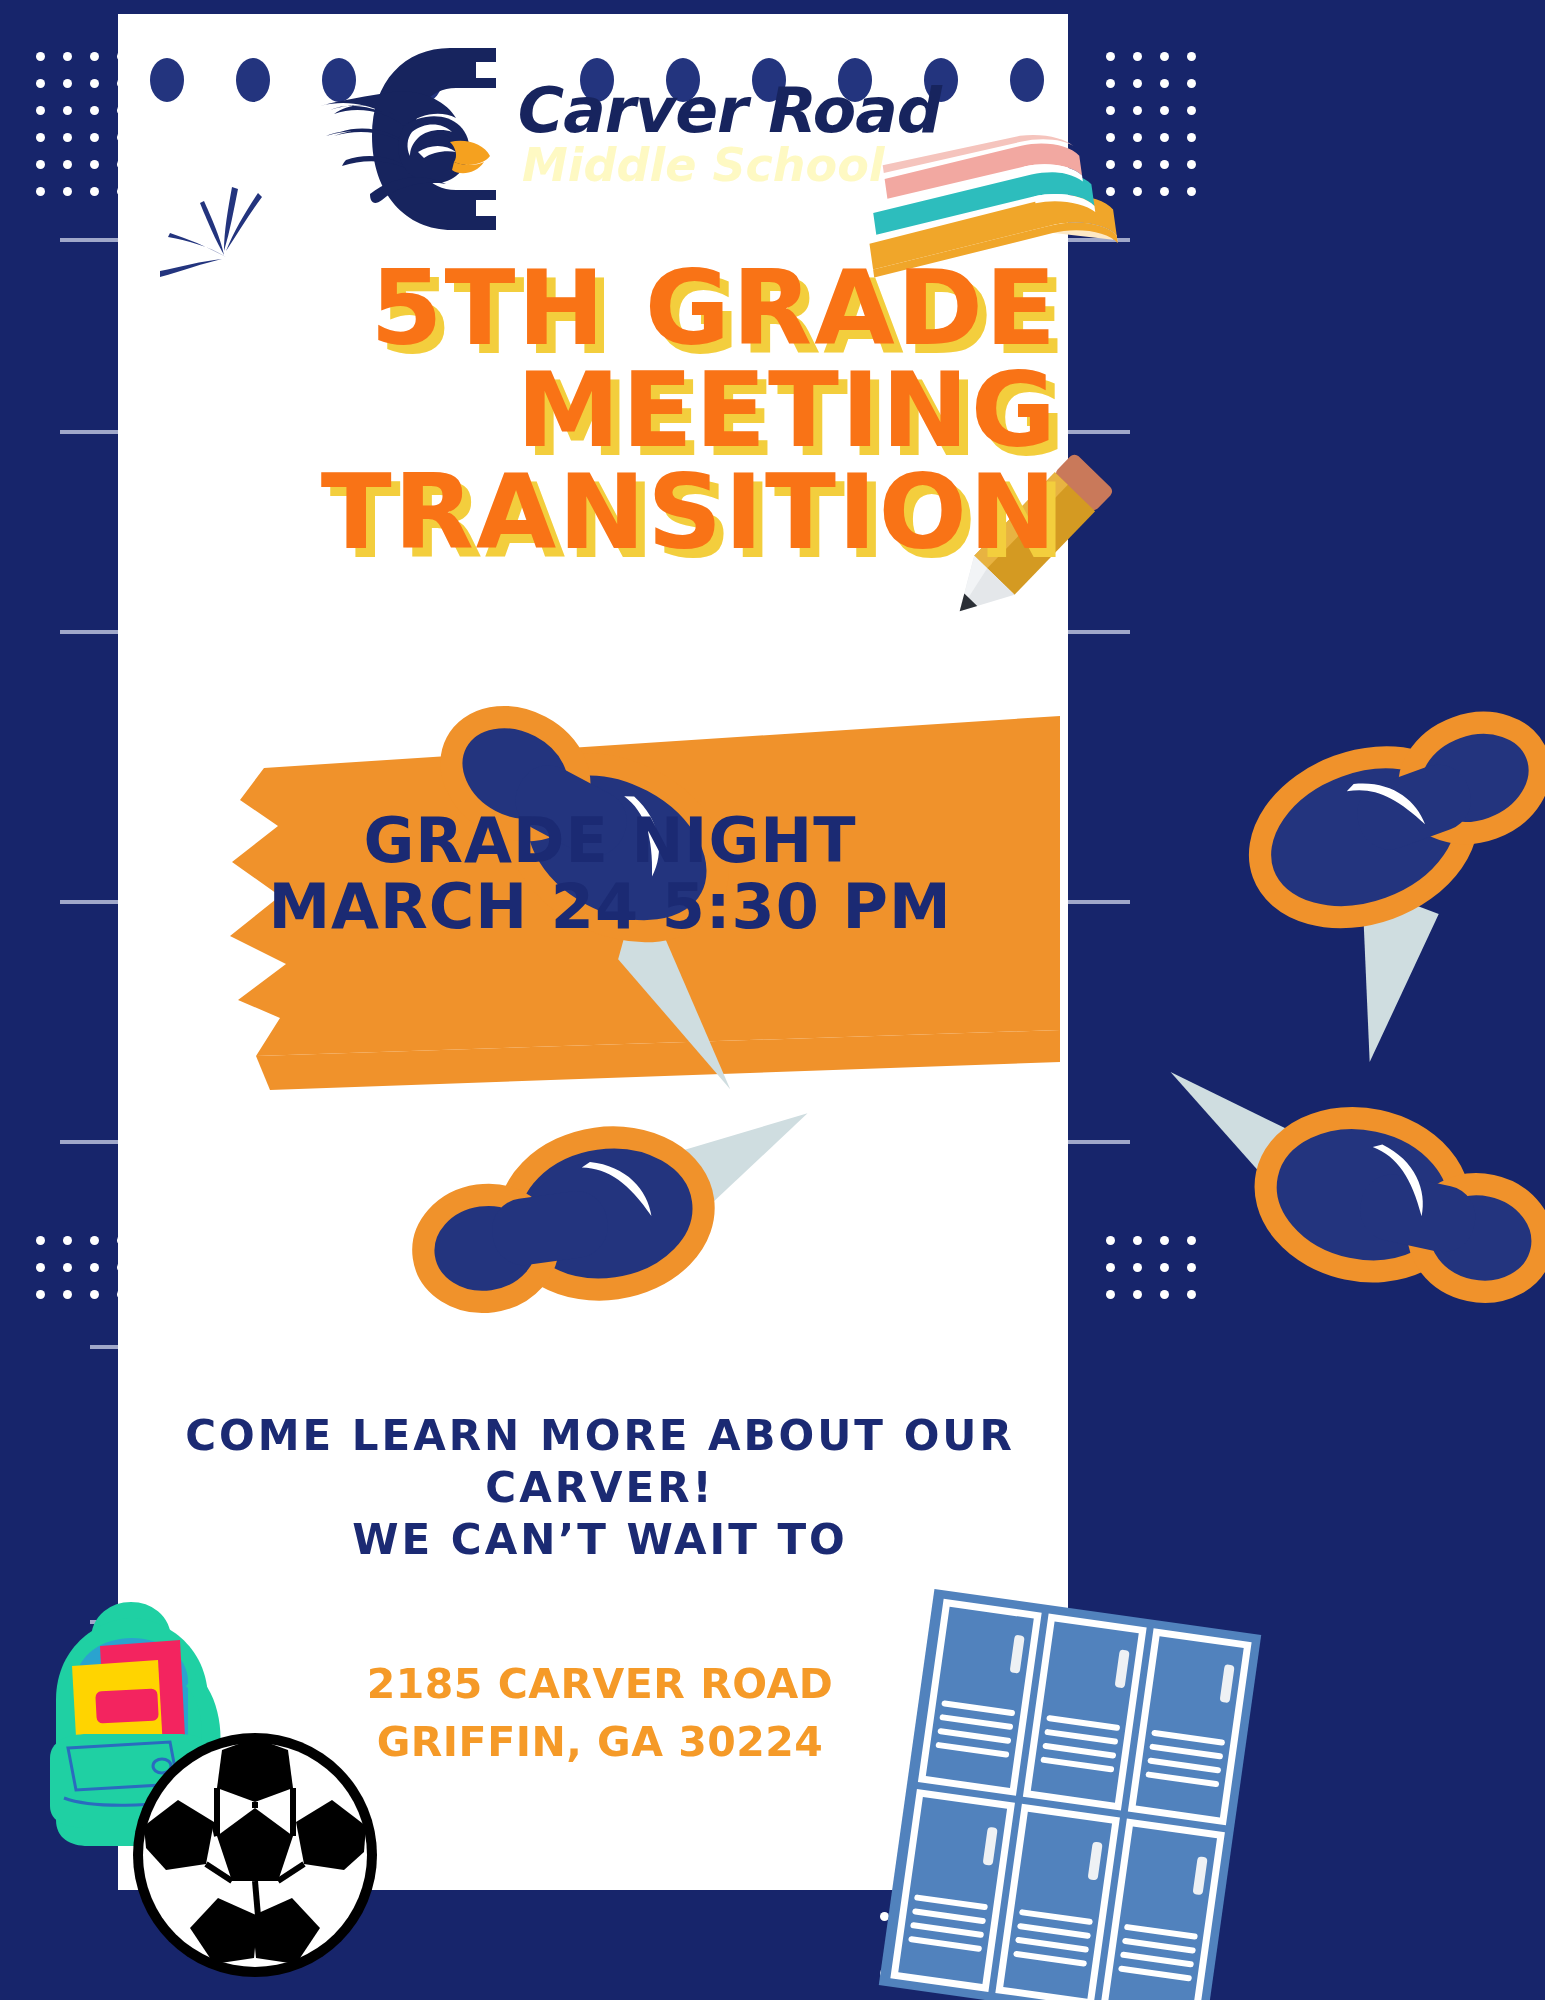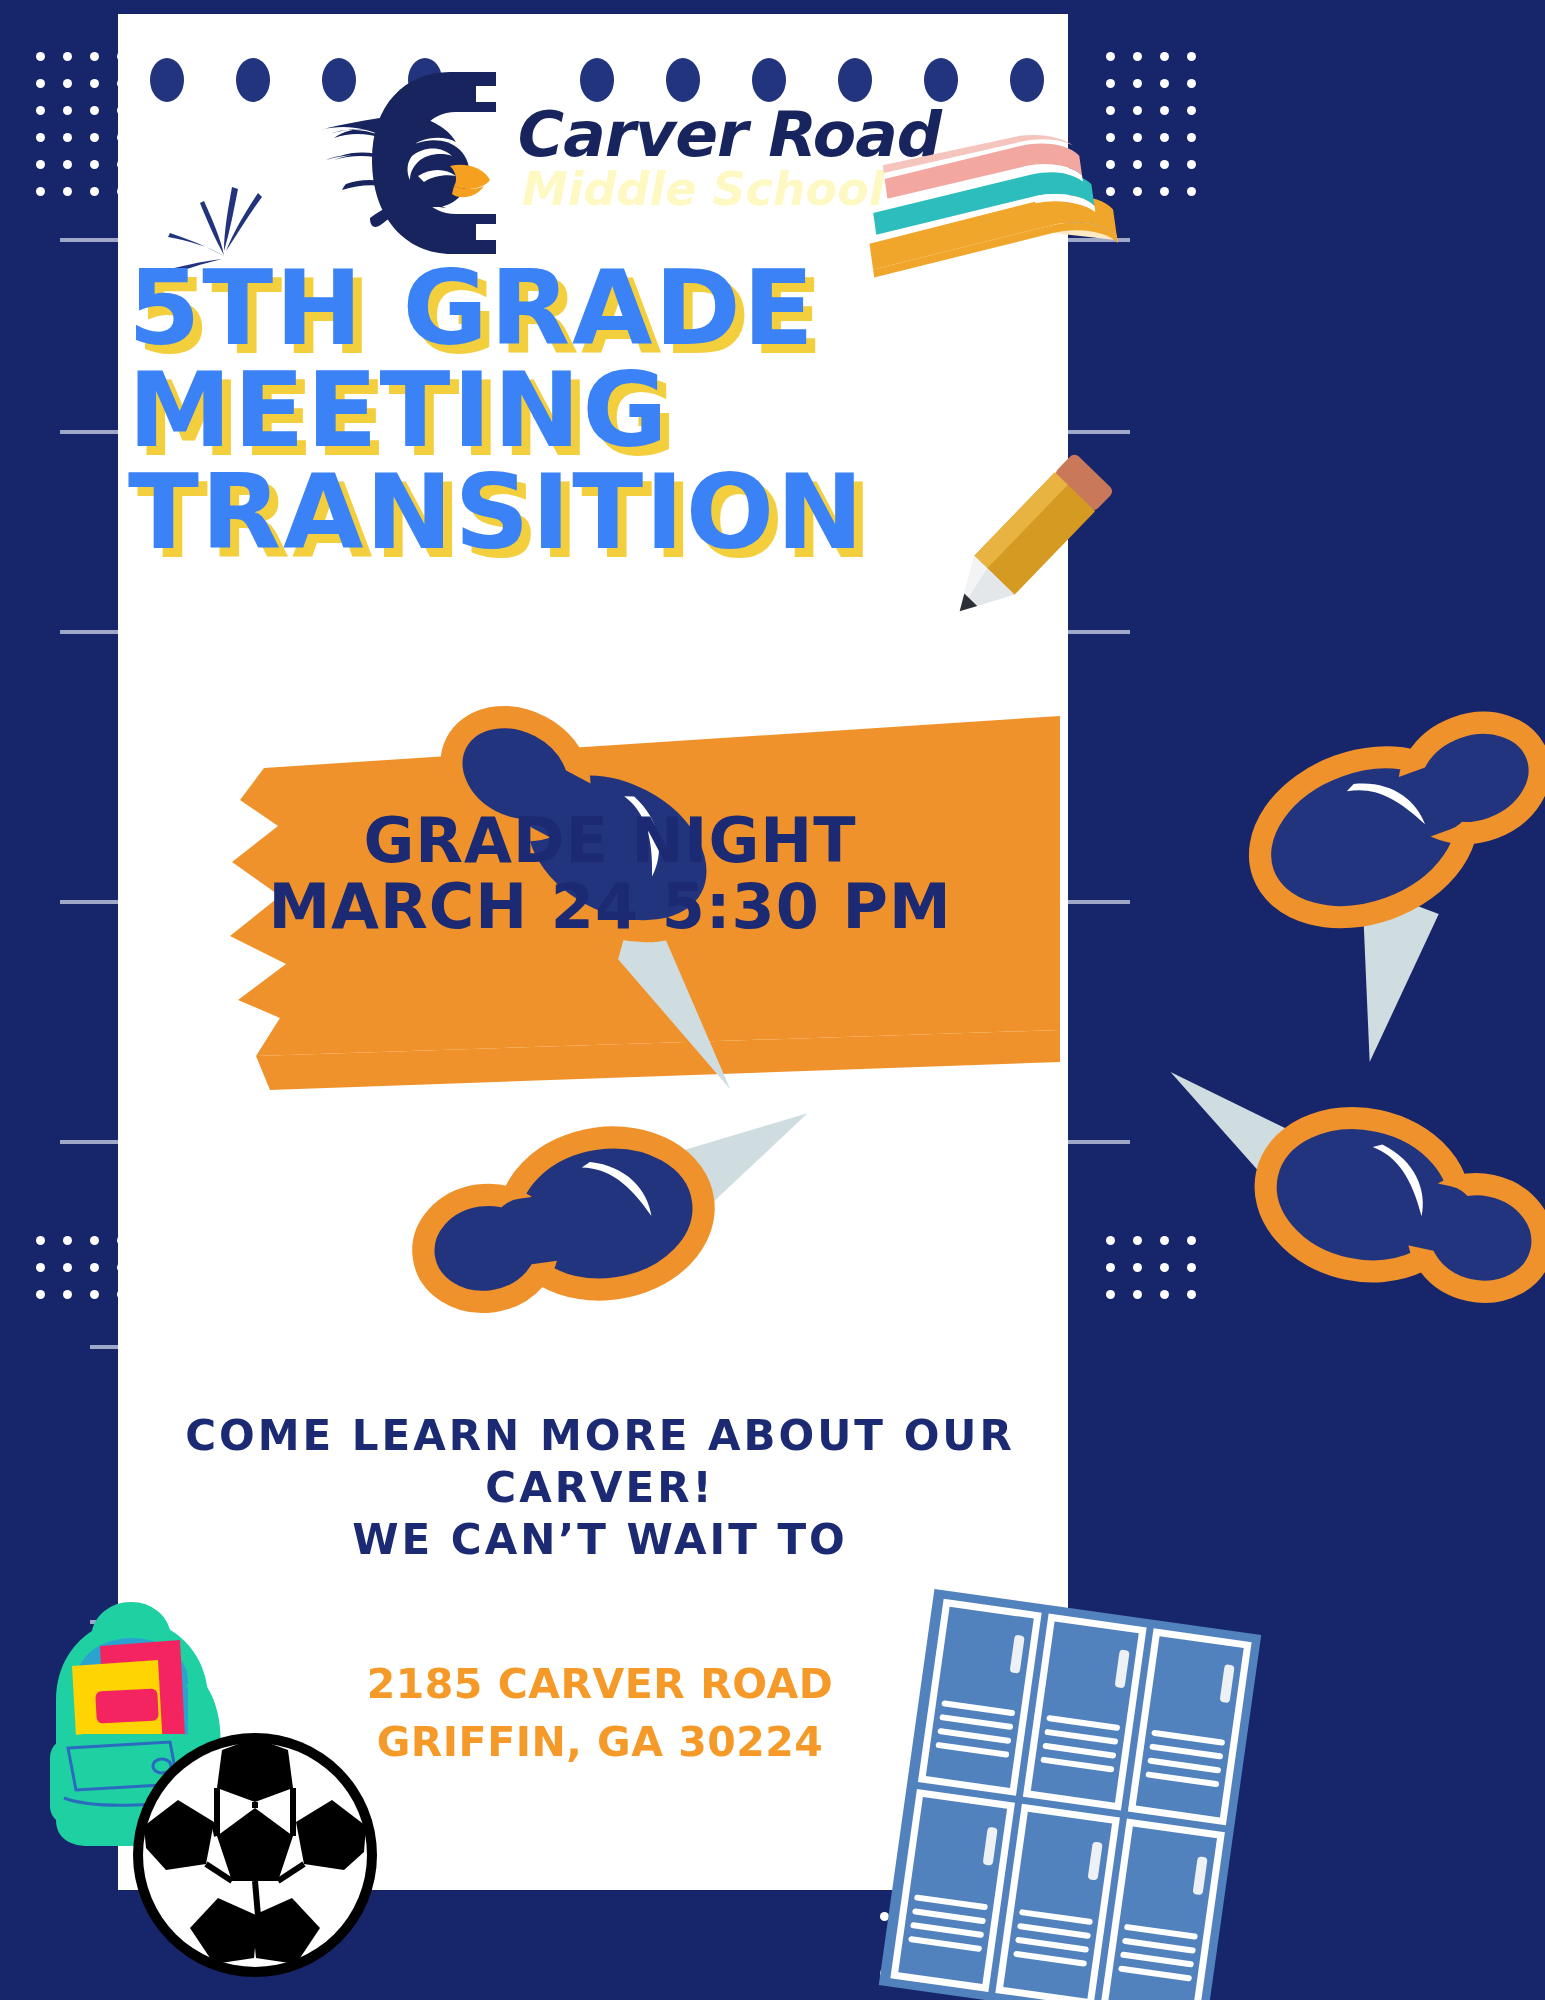--- a/index.html
+++ b/index.html
@@ -34,43 +34,43 @@
 
   
   .topdots{position:absolute;left:150px;top:58px;width:900px;height:46px;}
   .topdots i{
     position:absolute;top:0;width:34px;height:44px;border-radius:50%;
     background:#23347e;display:block;
   }
 
   
   .logo{
-    position:absolute;left:300px;top:54px;width:640px;height:210px;
+    position:absolute;left:300px;top:30px;width:640px;height:210px;
   }
   .logo .eagle{position:absolute;left:0;top:14px;width:230px;height:190px;}
   .logo .wordmark{position:absolute;left:222px;top:52px;width:420px;}
   .logo .l1{
     font-family:"DejaVu Sans", sans-serif;
     font-style:italic;font-weight:bold;font-size:62px;letter-spacing:-1px;
     color:#17245e;line-height:.95;transform:scaleX(1.02);
     white-space:nowrap;
   }
   .logo .l2{
     font-family:"DejaVu Sans", sans-serif;
     font-style:italic;font-weight:bold;font-size:46px;letter-spacing:0px;
     color:#fef9c3;line-height:1.05;margin-top:0;
     white-space:nowrap;
   }
 
   
   .headline{
-    position:absolute;left:128px;top:258px;width:930px;text-align:left;
+    position:absolute;left:128px;top:258px;width:930px;text-align:right;
     font-family:"DejaVu Sans", sans-serif;
     font-weight:bold;font-size:104px;line-height:.98;letter-spacing:2px;
-    color:#3b82f6;
+    color:#f97316;
     text-shadow:9px 9px 0 #f3ce3d;
   }
   .headline div{white-space:nowrap;}
 
   .subhead{
     position:absolute;left:118px;top:620px;width:950px;text-align:center;
     font-family:"DejaVu Sans", sans-serif;
     font-weight:bold;font-size:49px;letter-spacing:2px;color:#1b2a73;
     white-space:nowrap;
   }

